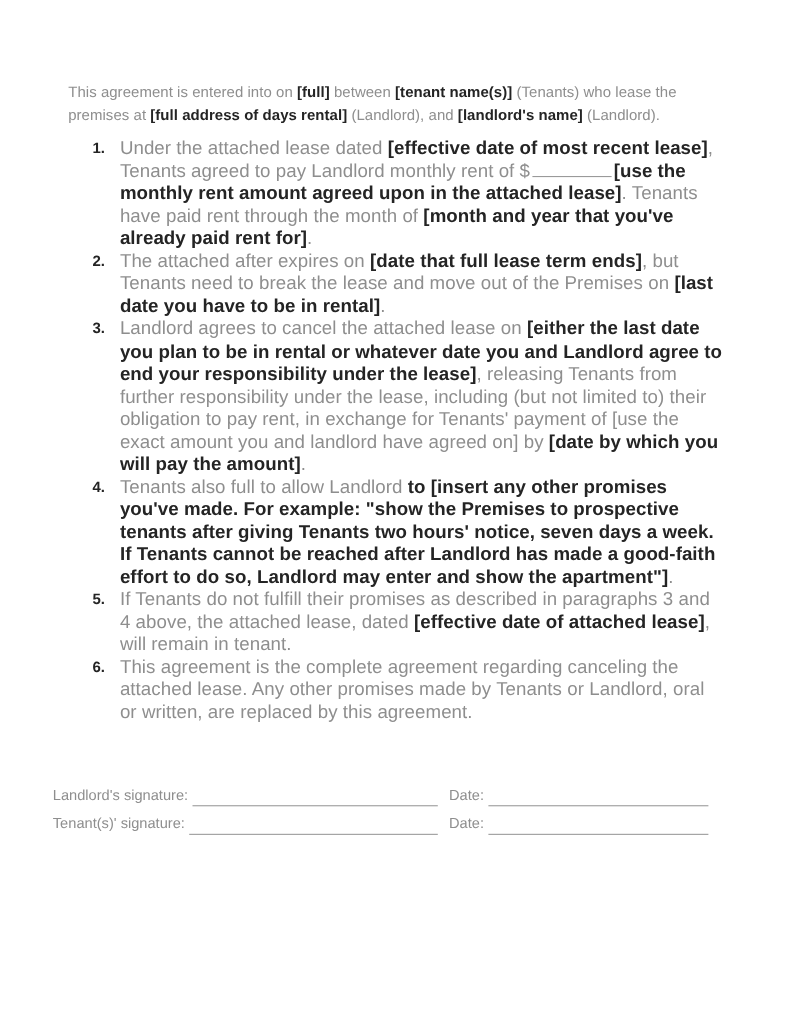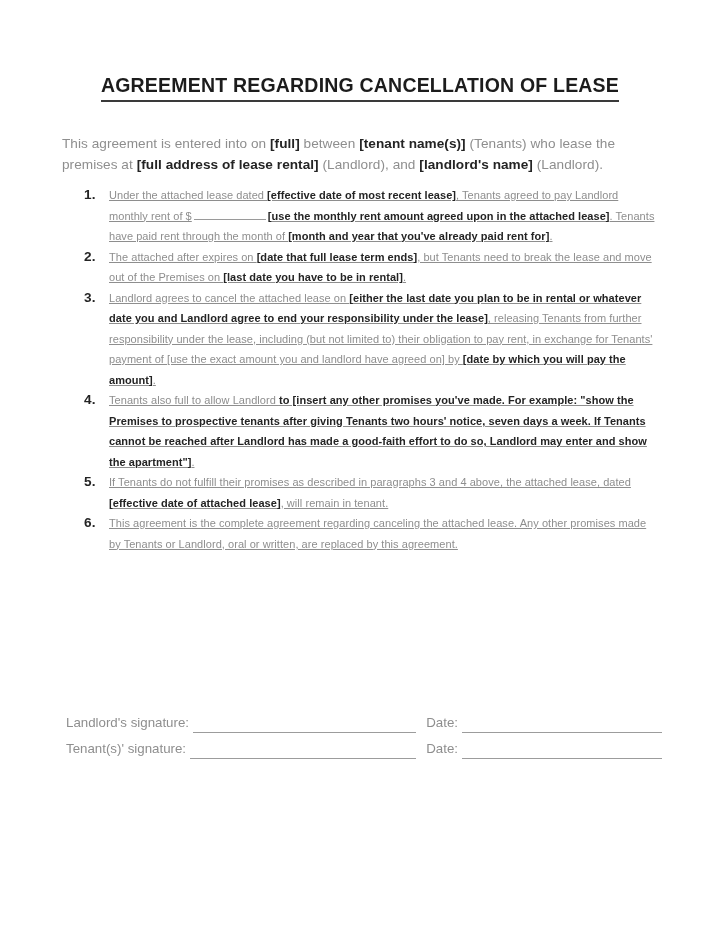--- a/index.html
+++ b/index.html
@@ -66,26 +66,25 @@
   ol.clauses {
     margin: 0;
     padding: 0;
     list-style: none;
     counter-reset: clause;
   }
   ol.clauses > li {
     position: relative;
     counter-increment: clause;
     padding-left: 47px;
-    font-size: 11px;
+    font-size: 17px;
     line-height: 20.5px;
     color: #8e8e8e;
     margin-bottom: 0px;
     letter-spacing: 0.05px;
-    text-decoration: underline;
   }
   ol.clauses > li::before {
     content: counter(clause) ".";
     position: absolute;
     left: 22px;
     top: 0;
     width: 20px;
     text-align: left;
     font-weight: bold;
     color: #242424;
@@ -97,21 +96,21 @@
     width: 72px;
     border-bottom: 1.3px solid #9a9a9a;
     height: 12px;
     vertical-align: baseline;
     margin: 0 2px;
   }
 
   
   .sig-block {
     position: absolute;
-    left: 66px;
+    left: 48px;
     top: 712px;
     width: 596px;
   }
   .sig-row {
     display: flex;
     align-items: flex-end;
     font-size: 13.3px;
     line-height: 21px;
     color: #8e8e8e;
     margin-bottom: 5px;
@@ -139,23 +138,22 @@
     margin-right: 0;
   }
 </style>
 </head>
 <body>
 
 <div class="page">
 
   <div class="doc-body">
 
-    <h1 class="doc-title"><span class="title-text">AGREEMENT REGARDING CANCELLATION OF LEASE</span></h1>
 
-    <p class="intro"><span>This agreement is entered into on </span><b>[full]</b><span> between </span><b>[tenant name(s)]</b><span> (Tenants) who lease the premises at </span><b>[full address of lease rental]</b><span> (Landlord), and </span><b>[landlord's name]</b><span> (Landlord).</span></p>
+    <p class="intro"><span>This agreement is entered into on </span><b>[full]</b><span> between </span><b>[tenant name(s)]</b><span> (Tenants) who lease the premises at </span><b>[full address of days rental]</b><span> (Landlord), and </span><b>[landlord's name]</b><span> (Landlord).</span></p>
 
     <ol class="clauses">
 
       <li><span>Under the attached lease dated </span><b>[effective date of most recent lease]</b><span>, Tenants agreed to pay Landlord monthly rent of $</span><span class="blank-inline"></span><b>[use the monthly rent amount agreed upon in the attached lease]</b><span>. Tenants have paid rent through the month of </span><b>[month and year that you've already paid rent for]</b><span>.</span></li>
 
       <li><span>The attached after expires on </span><b>[date that full lease term ends]</b><span>, but Tenants need to break the lease and move out of the Premises on </span><b>[last date you have to be in rental]</b><span>.</span></li>
 
       <li><span>Landlord agrees to cancel the attached lease on </span><b>[either the last date you plan to be in rental or whatever date you and Landlord agree to end your responsibility under the lease]</b><span>, releasing Tenants from further responsibility under the lease, including (but not limited to) their obligation to pay rent, in exchange for Tenants' payment of [use the exact amount you and landlord have agreed on] by </span><b>[date by which you will pay the amount]</b><span>.</span></li>
 
       <li><span>Tenants also full to allow Landlord </span><b>to [insert any other promises you've made. For example: "show the Premises to prospective tenants after giving Tenants two hours' notice, seven days a week. If Tenants cannot be reached after Landlord has made a good-faith effort to do so, Landlord may enter and show the apartment"]</b><span>.</span></li>

